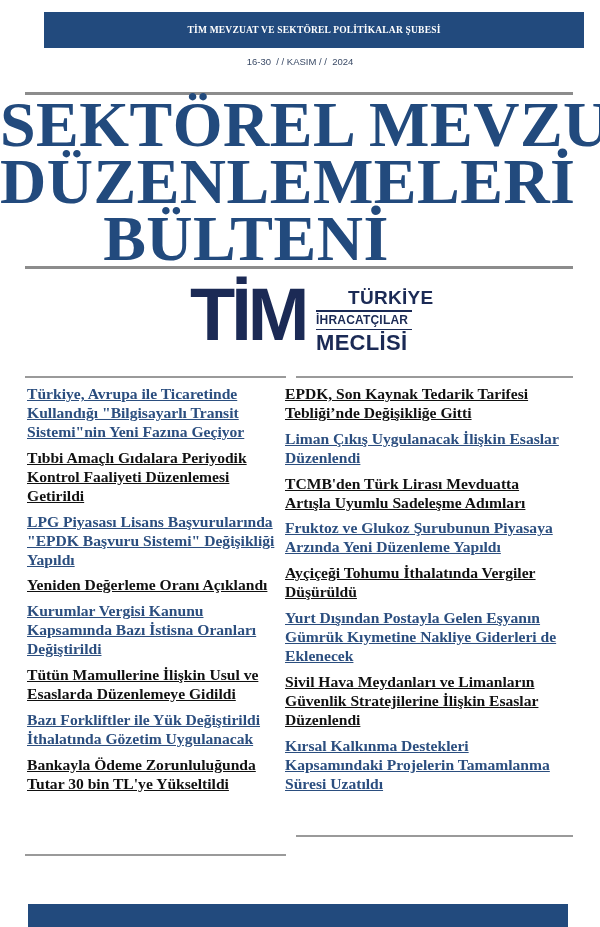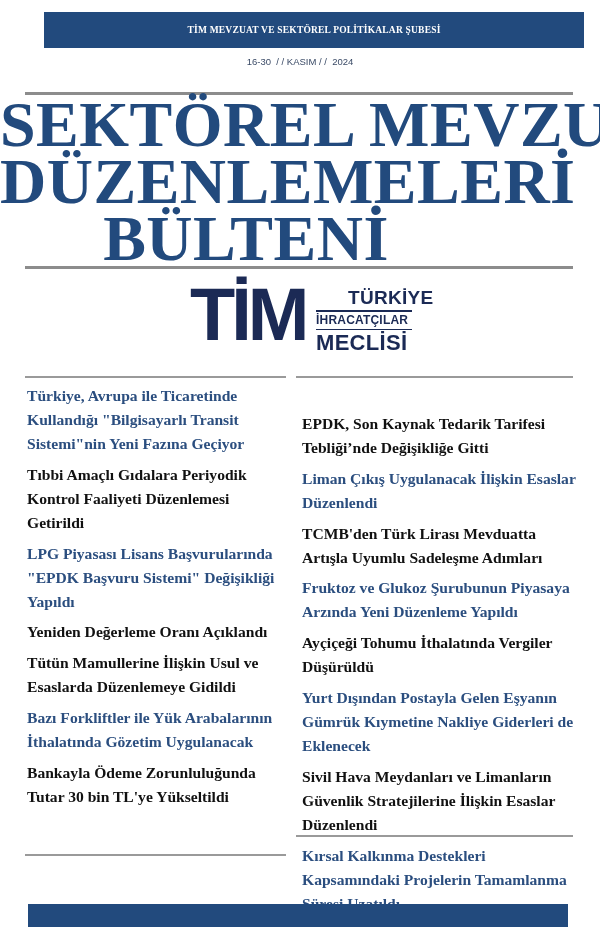--- a/index.html
+++ b/index.html
@@ -29,24 +29,24 @@
       font-family: "Liberation Sans", sans-serif; font-weight: bold; 
       font-size: 74px; color: #1b2a55; letter-spacing: -4px; line-height: 74px;
     }
     .logo-text { position: absolute; left: 128px; top: 4px; width: 100px; color: #1b2a55; font-family: "Liberation Sans", sans-serif; font-weight: bold; }
     .logo-text .l1 { font-size: 19px; line-height: 20px; letter-spacing: 0.3px; margin-left: 32px; }
     .logo-text .sep { height: 1.5px; background: #1b2a55; margin: 2px 0 2px 0; width: 96px; }
     .logo-text .l2 { font-size: 12px; line-height: 13px; letter-spacing: 0.2px; }
     .logo-text .l3 { font-size: 22px; line-height: 22px; letter-spacing: 0.3px; }
     .col { position: absolute; top: 384px; }
     .col.left { left: 27px; width: 262px; }
-    .col.right { left: 302px; width: 280px; margin-top: 28px; }
+    .col.right { left: 285px; width: 280px; }
     .headline {
-      font-family: "Liberation Serif", serif; font-weight: bold; font-size: 15.6px; line-height: 24px;
-      margin: 0 0 6.8px 0; cursor: pointer;
+      font-family: "Liberation Serif", serif; font-weight: bold; font-size: 15.6px; line-height: 19px;
+      margin: 0 0 6.8px 0; cursor: pointer; text-decoration: underline;
     }
     .headline.blue { color: #2b4e7f; }
     .headline.black { color: #111111; }
     .bottom-banner { position: absolute; left: 28px; top: 904px; width: 540px; height: 23px; background: #224a7d; }
   </style>
 </head>
 <body>
 
 <div class="top-banner">
   <span>TİM MEVZUAT VE SEKTÖREL POLİTİKALAR ŞUBESİ</span>
@@ -76,22 +76,23 @@
 </div>
 
 <div class="rule thin" style="left:25px; top:376px; width:261px;"></div>
 <div class="rule thin" style="left:296px; top:376px; width:277px;"></div>
 
 <div class="col left">
   <div class="headline blue">Türkiye, Avrupa ile Ticaretinde Kullandığı "Bilgisayarlı Transit Sistemi"nin Yeni Fazına Geçiyor</div>
   <div class="headline black">Tıbbi Amaçlı Gıdalara Periyodik Kontrol Faaliyeti Düzenlemesi Getirildi</div>
   <div class="headline blue">LPG Piyasası Lisans Başvurularında "EPDK Başvuru Sistemi" Değişikliği Yapıldı</div>
   <div class="headline black">Yeniden Değerleme Oranı Açıklandı</div>
+  <div class="headline blue">Kurumlar Vergisi Kanunu Kapsamında Bazı İstisna Oranları Değiştirildi</div>
   <div class="headline black">Tütün Mamullerine İlişkin Usul ve Esaslarda Düzenlemeye Gidildi</div>
-  <div class="headline blue">Bazı Forkliftler ile Yük Arabalarının İthalatında Gözetim Uygulanacak</div>
+  <div class="headline blue">Bazı Forkliftler ile Yük Değiştirildi İthalatında Gözetim Uygulanacak</div>
   <div class="headline black">Bankayla Ödeme Zorunluluğunda Tutar 30 bin TL'ye Yükseltildi</div>
 </div>
 
 <div class="col right">
   <div class="headline black">EPDK, Son Kaynak Tedarik Tarifesi Tebliği’nde Değişikliğe Gitti</div>
   <div class="headline blue">Liman Çıkış Uygulanacak İlişkin Esaslar Düzenlendi</div>
   <div class="headline black">TCMB'den Türk Lirası Mevduatta Artışla Uyumlu Sadeleşme Adımları</div>
   <div class="headline blue">Fruktoz ve Glukoz Şurubunun Piyasaya Arzında Yeni Düzenleme Yapıldı</div>
   <div class="headline black">Ayçiçeği Tohumu İthalatında Vergiler Düşürüldü</div>
   <div class="headline blue">Yurt Dışından Postayla Gelen Eşyanın Gümrük Kıymetine Nakliye Giderleri de Eklenecek</div>

